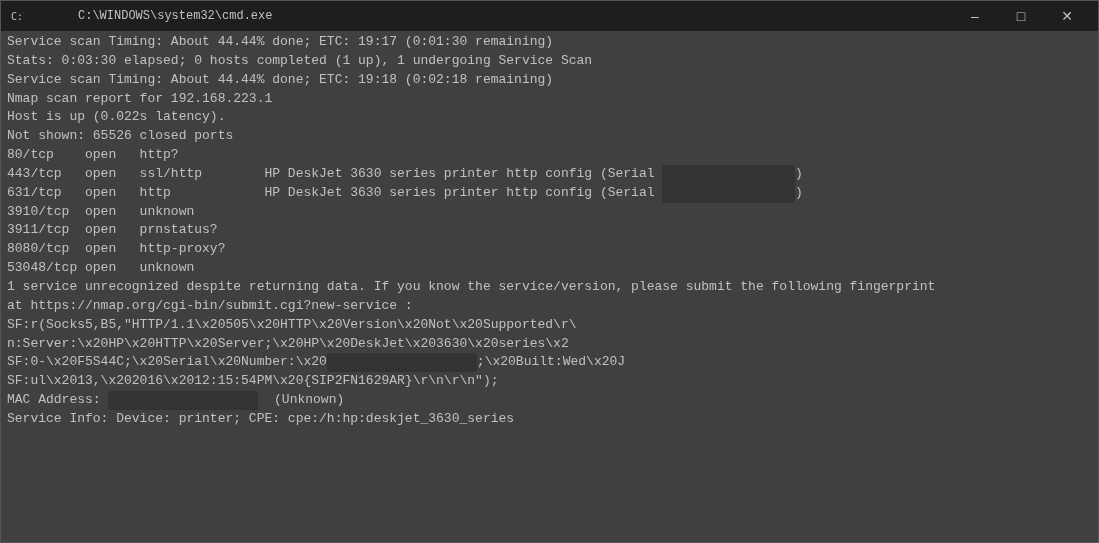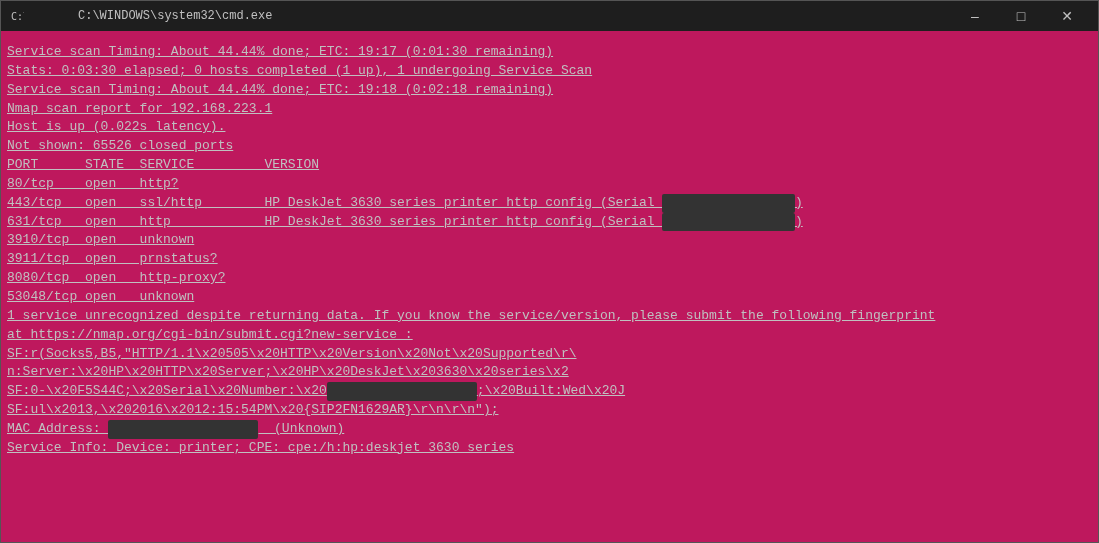--- a/index.html
+++ b/index.html
@@ -73,26 +73,25 @@
       color: #c0c0c0;
       font-size: 14px;
       cursor: pointer;
       display: flex;
       align-items: center;
       justify-content: center;
     }
 
     .console-body {
       flex: 1;
-      background: #be185d;
-      padding: 12px 6px;
+      background: #404040;
+      padding: 2px 6px;
       overflow: hidden;
       color: #c0c0c0;
       line-height: 1.45;
-      text-decoration: underline;
     }
 
     .line {
       white-space: pre;
       display: block;
     }
 
     .redacted {
       background: #333;
       color: #333;
@@ -130,21 +129,20 @@
     </div>
   </div>
 
   <div class="console-body">
     <span class="line">Service scan Timing: About 44.44% done; ETC: 19:17 (0:01:30 remaining)</span>
     <span class="line">Stats: 0:03:30 elapsed; 0 hosts completed (1 up), 1 undergoing Service Scan</span>
     <span class="line">Service scan Timing: About 44.44% done; ETC: 19:18 (0:02:18 remaining)</span>
     <span class="line">Nmap scan report for 192.168.223.1</span>
     <span class="line">Host is up (0.022s latency).</span>
     <span class="line">Not shown: 65526 closed ports</span>
-    <span class="line">PORT      STATE  SERVICE         VERSION</span>
     <span class="line">80/tcp    open   http?</span>
     <span class="line">443/tcp   open   ssl/http        HP DeskJet 3630 series printer http config (Serial <span class="redacted">&nbsp;&nbsp;&nbsp;&nbsp;&nbsp;&nbsp;&nbsp;&nbsp;&nbsp;&nbsp;&nbsp;&nbsp;&nbsp;&nbsp;&nbsp;&nbsp;&nbsp;</span>)</span>
     <span class="line">631/tcp   open   http            HP DeskJet 3630 series printer http config (Serial <span class="redacted">&nbsp;&nbsp;&nbsp;&nbsp;&nbsp;&nbsp;&nbsp;&nbsp;&nbsp;&nbsp;&nbsp;&nbsp;&nbsp;&nbsp;&nbsp;&nbsp;&nbsp;</span>)</span>
     <span class="line">3910/tcp  open   unknown</span>
     <span class="line">3911/tcp  open   prnstatus?</span>
     <span class="line">8080/tcp  open   http-proxy?</span>
     <span class="line">53048/tcp open   unknown</span>
     <span class="line">1 service unrecognized despite returning data. If you know the service/version, please submit the following fingerprint</span>
     <span class="line">at https://nmap.org/cgi-bin/submit.cgi?new-service :</span>
     <span class="line">SF:r(Socks5,B5,"HTTP/1.1\x20505\x20HTTP\x20Version\x20Not\x20Supported\r\</span>

